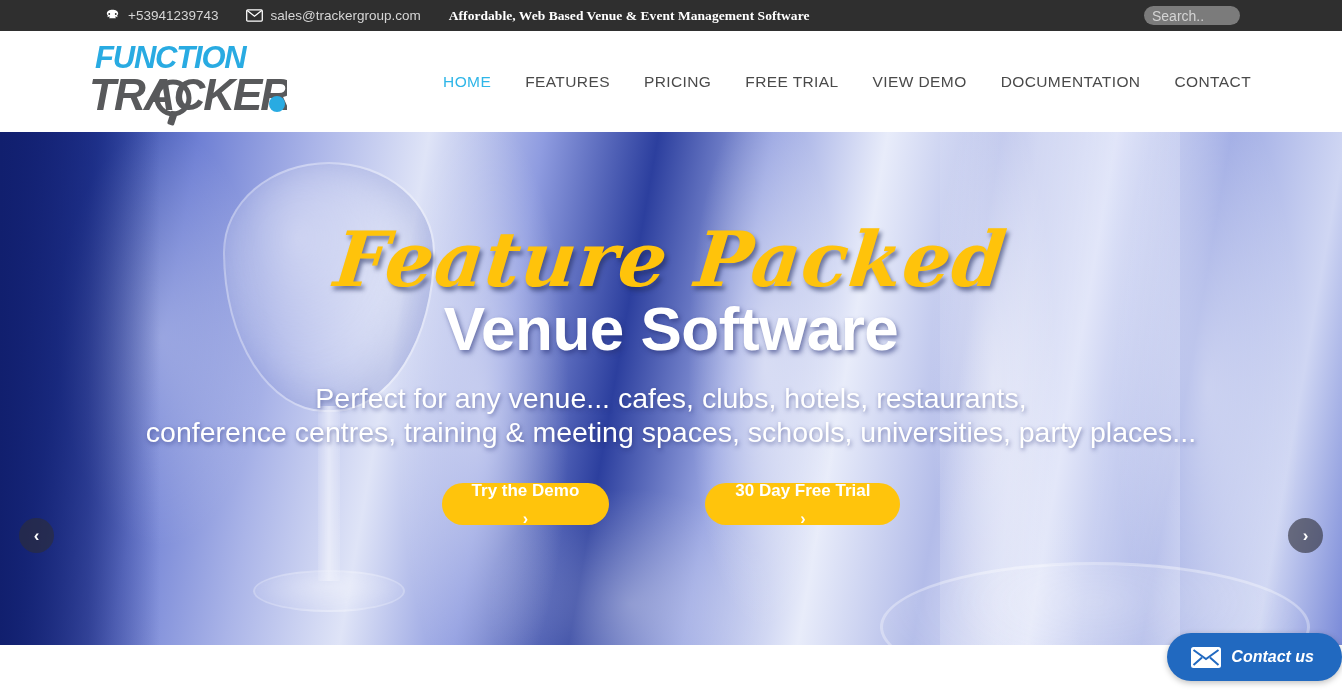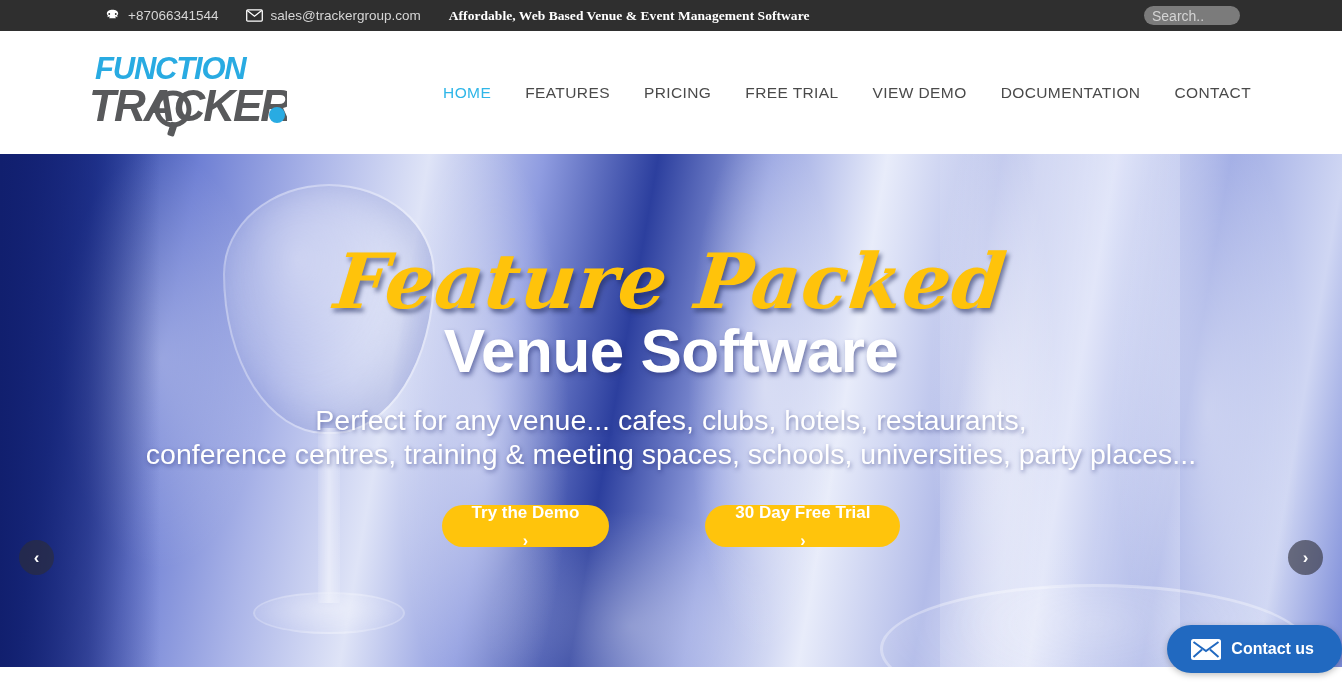--- a/index.html
+++ b/index.html
@@ -72,21 +72,21 @@
     left: 500px;
     bottom: -4px;
     width: 80px;
     height: 4px;
     background: #22a7dd;
   }
 
   
   .header {
     position: relative;
-    height: 123px;
+    height: 101px;
     background: #ffffff;
     display: flex;
     align-items: center;
   }
   .header-inner {
     width: 1180px;
     margin: 0 auto;
     display: flex;
     align-items: center;
     justify-content: space-between;
@@ -276,57 +276,58 @@
     cursor: pointer;
     user-select: none;
   }
   .carousel-arrow.prev { left: 19px; }
   .carousel-arrow.next { right: 19px; }
 
   
   .contact-widget {
     position: absolute;
     right: 0px;
-    bottom: 19px;
+    bottom: 11px;
     height: 48px;
     background: #2169c0;
     border-top-left-radius: 24px;
     border-bottom-left-radius: 24px;
     border-top-right-radius: 24px;
     border-bottom-right-radius: 24px;
     display: flex;
     align-items: center;
     gap: 10px;
     padding: 0 28px 0 24px;
     color: #ffffff;
     font-size: 16px;
     font-weight: bold;
     cursor: pointer;
     box-shadow: 0 2px 6px rgba(0,0,0,0.25);
+    font-style: italic;
   }
   .contact-widget .env { display: flex; align-items: center; }
 
   .page-bottom {
     height: 37px;
     background: #ffffff;
   }
 </style>
 </head>
 <body>
 
 <div class="topbar">
   <div class="topbar-inner">
 
     <div class="tb-item">
       <span class="tb-icon">
         <svg width="17" height="17" viewBox="0 0 24 24" fill="currentColor">
           <path d="M12 4c-4.4 0-8 2.3-8 5.2 0 1.1.5 2.1 1.4 2.9l-.5 2.3 2.4-1c.3.1.5.1.8.2l-.9 2.2h9.6l-.9-2.2c.3-.1.6-.1.8-.2l2.4 1-.5-2.3c.9-.8 1.4-1.8 1.4-2.9C20 6.3 16.4 4 12 4zm-4.6 4.6a1.3 1.3 0 1 1 0 2.6 1.3 1.3 0 0 1 0-2.6zm9.2 0a1.3 1.3 0 1 1 0 2.6 1.3 1.3 0 0 1 0-2.6z"></path>
         </svg>
       </span>
-      <span>+87066341544</span>
+      <span>+53941239743</span>
     </div>
 
     <div class="tb-item">
       <span class="tb-icon">
         <svg width="17" height="13" viewBox="0 0 24 18" fill="none" stroke="currentColor" stroke-width="1.8">
           <rect x="1" y="1" width="22" height="16" rx="1.5"></rect>
           <path d="M1.8 2 12 10 22.2 2"></path>
         </svg>
       </span>
       <span>sales@trackergroup.com</span>

